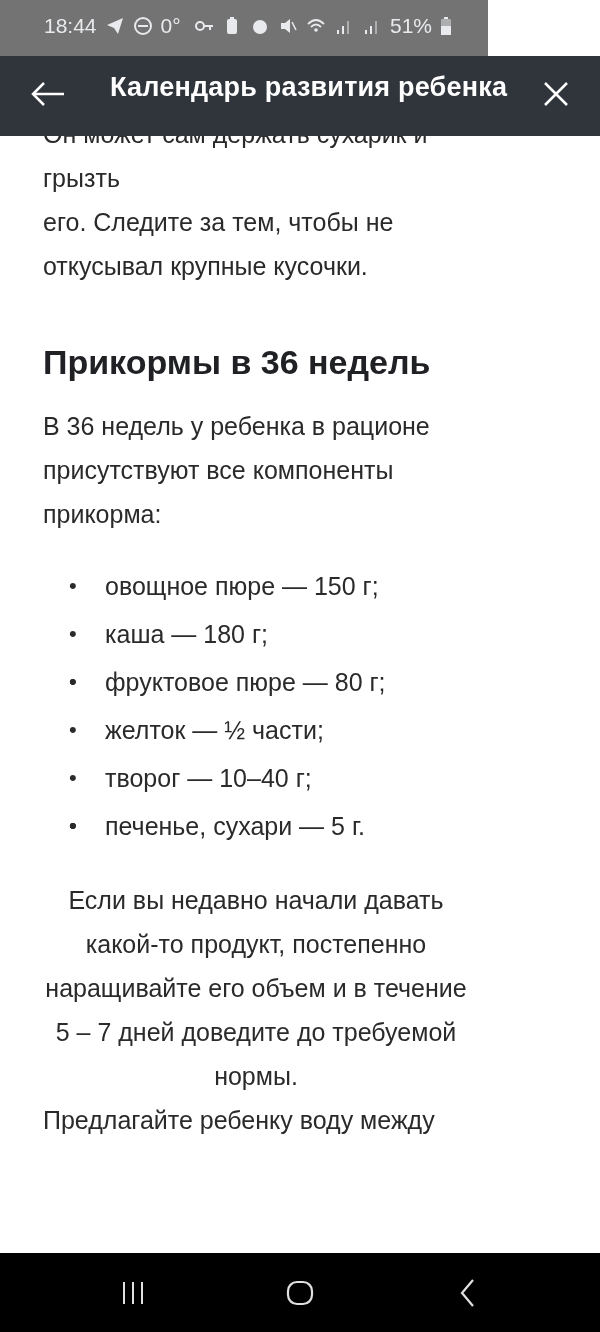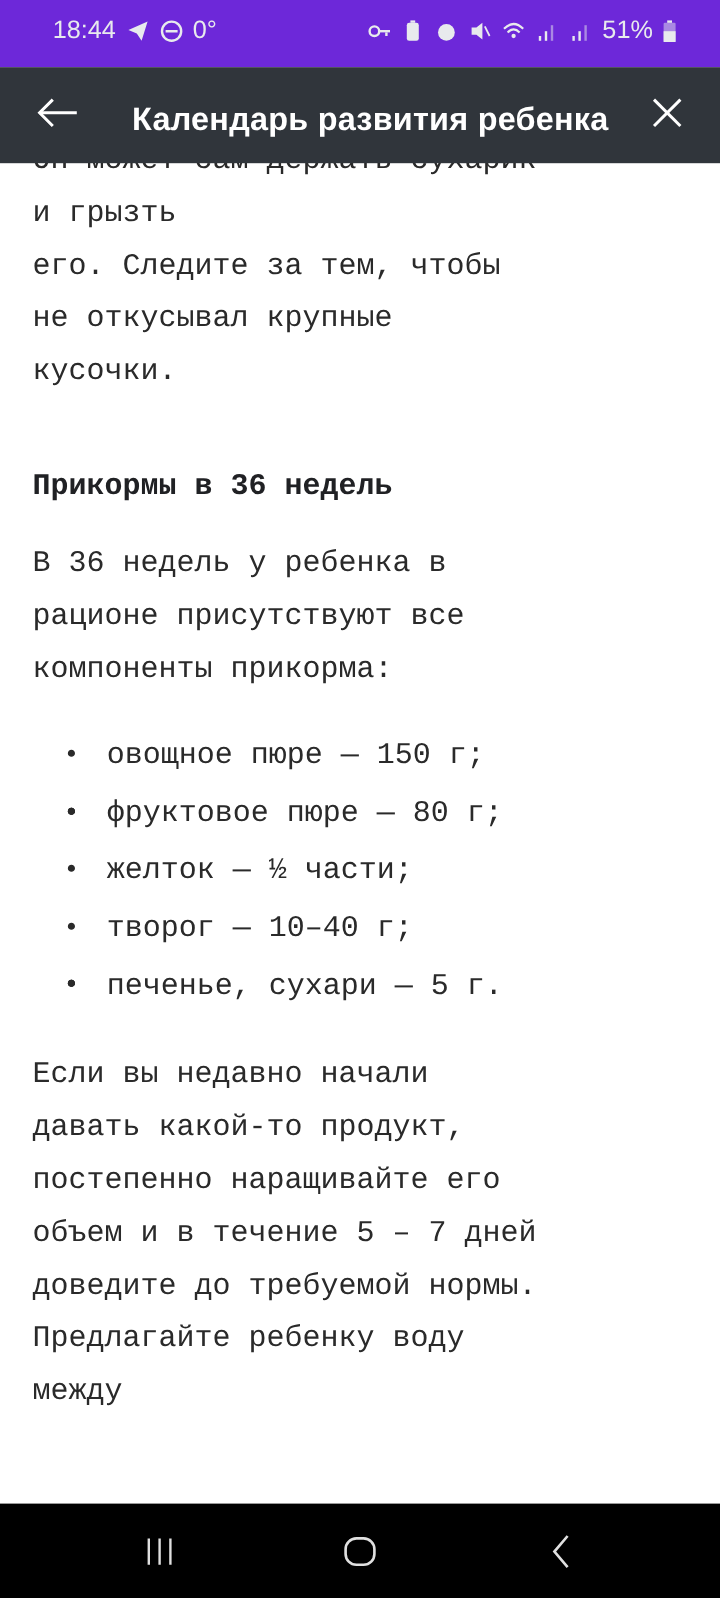--- a/index.html
+++ b/index.html
@@ -1,40 +1,40 @@
 <!DOCTYPE html>
 <html><head>
 <meta charset="utf-8">
 <style>
   * { margin:0; padding:0; box-sizing:border-box; }
   html, body { width:600px; height:1332px; overflow:hidden; background:#ffffff; }
   body { font-family: "Liberation Sans", "DejaVu Sans", sans-serif; color:#202124; position:relative; }
 
-  .status-bar { position:absolute; top:0; left:0; width:600px; height:56px; background:#6d28d9; color:#e8eaed; display:flex; align-items:center; font-size:21px; }
+  .status-bar { position:absolute; top:0; left:0; width:488px; height:56px; background:#737373; color:#e8eaed; display:flex; align-items:center; font-size:21px; }
   .status-left { position:absolute; left:44px; top:14px; display:flex; align-items:center; gap:8px; }
   .status-right { position:absolute; right:36px; top:14px; display:flex; align-items:center; gap:8px;justify-content:flex-end; }
   .sicon { display:inline-flex; align-items:center; justify-content:center; width:20px; height:22px; }
   .sicon svg { width:20px; height:20px; fill:#e8eaed; stroke:#e8eaed; }
 
   .app-bar { position:absolute; top:56px; left:0; width:600px; height:80px; background:#30353b; display:flex; align-items:center; z-index:2; }
   .back-btn { position:absolute; left:28px; top:18px; width:40px; height:40px; display:flex; align-items:center; justify-content:center; }
   .close-btn { position:absolute; right:24px; top:18px; width:40px; height:40px; display:flex; align-items:center; justify-content:center; }
-  .app-title { position:absolute; left:110px; top:28px; font-size:27px; font-weight:bold; color:#ffffff; white-space:nowrap; letter-spacing:0.2px; }
+  .app-title { position:absolute; left:110px; top:16px; font-size:27px; font-weight:bold; color:#ffffff; white-space:nowrap; letter-spacing:0.2px; }
 
-  .content { position:absolute; top:110px; left:0; width:480px; height:1143px; overflow:hidden; padding:0 27px;font-family:Liberation Mono, monospace; }
+  .content { position:absolute; top:110px; left:16px; width:480px; height:1143px; overflow:hidden; padding:0 27px; }
   .para { font-size:25px; line-height:44px; color:#2a2a2a; }
   .p-top { margin-top:2px; }
-  .heading { font-size:25px; font-weight:bold; line-height:44px; color:#202124; margin-top:52px; }
+  .heading { font-size:34px; font-weight:bold; line-height:44px; color:#202124; margin-top:52px; }
   .p-intro { margin-top:20px; }
   ul.feed-list { list-style:none; margin-top:26px; }
   ul.feed-list li { font-size:25px; line-height:48px; color:#2a2a2a; position:relative; padding-left:62px; text-indent:0; }
   ul.feed-list li.wrap { padding-left:0; }
   ul.feed-list li.wrap .li-text::before { content:""; display:inline-block; width:62px; }
   .bullet { position:absolute; left:26px; top:0; font-size:22px; }
-  .p-after { margin-top:28px; }
+  .p-after { margin-top:28px;text-align:center; }
   .p-water { }
 
   .nav-bar { position:absolute; left:0; bottom:0; width:600px; height:79px; background:#000000; z-index:3; }
   .nav-btn { position:absolute; top:18px; width:50px; height:44px; display:flex; align-items:center; justify-content:center; }
 </style>
 </head>
 <body>
 
 <div class="status-bar">
   <div class="status-left">
@@ -125,21 +125,21 @@
   </div>
 </div>
 
 <div class="content">
   <p class="para p-top">Он может сам держать сухарик и грызть</p>
   <p class="para">его. Следите за тем, чтобы не откусывал крупные кусочки.</p>
   <h3 class="heading">Прикормы в 36 недель</h3>
   <p class="para p-intro">В 36 недель у ребенка в рационе присутствуют все компоненты прикорма:</p>
   <ul class="feed-list">
     <li><span class="bullet">•</span><span>овощное пюре — 150 г;</span></li>
-    <li><span class="bullet">•</span></li>
+    <li><span class="bullet">•</span><span>каша — 180 г;</span></li>
     <li><span class="bullet">•</span></li>
     <li><span class="bullet">•</span><span>фруктовое пюре — 80 г;</span></li>
     <li><span class="bullet">•</span><span>желток — ½ части;</span></li>
     <li><span class="bullet">•</span><span>творог — 10–40 г;</span></li>
     <li class="wrap"><span class="bullet">•</span></li>
     <li class="wrap"><span class="bullet">•</span></li>
     <li><span class="bullet">•</span><span>печенье, сухари — 5 г.</span></li>
   </ul>
   <p class="para p-after">Если вы недавно начали давать какой-то продукт, постепенно наращивайте его объем и в течение 5 – 7 дней доведите до требуемой нормы.</p>
   <p class="para p-water">Предлагайте ребенку воду между</p>

